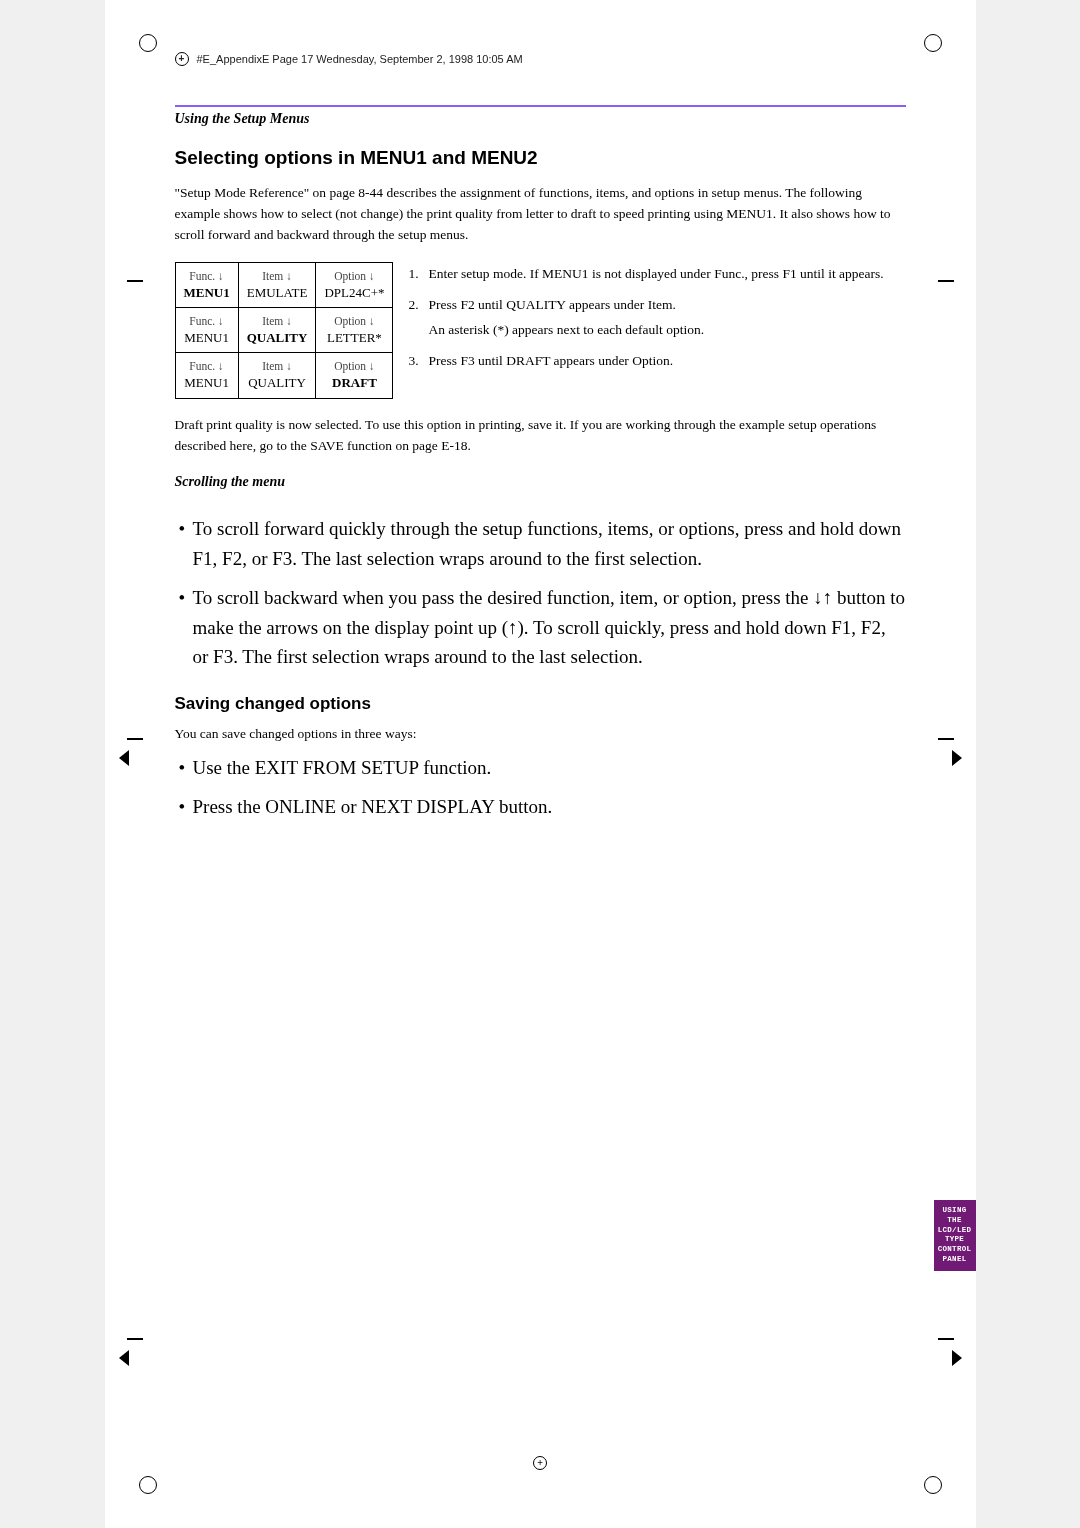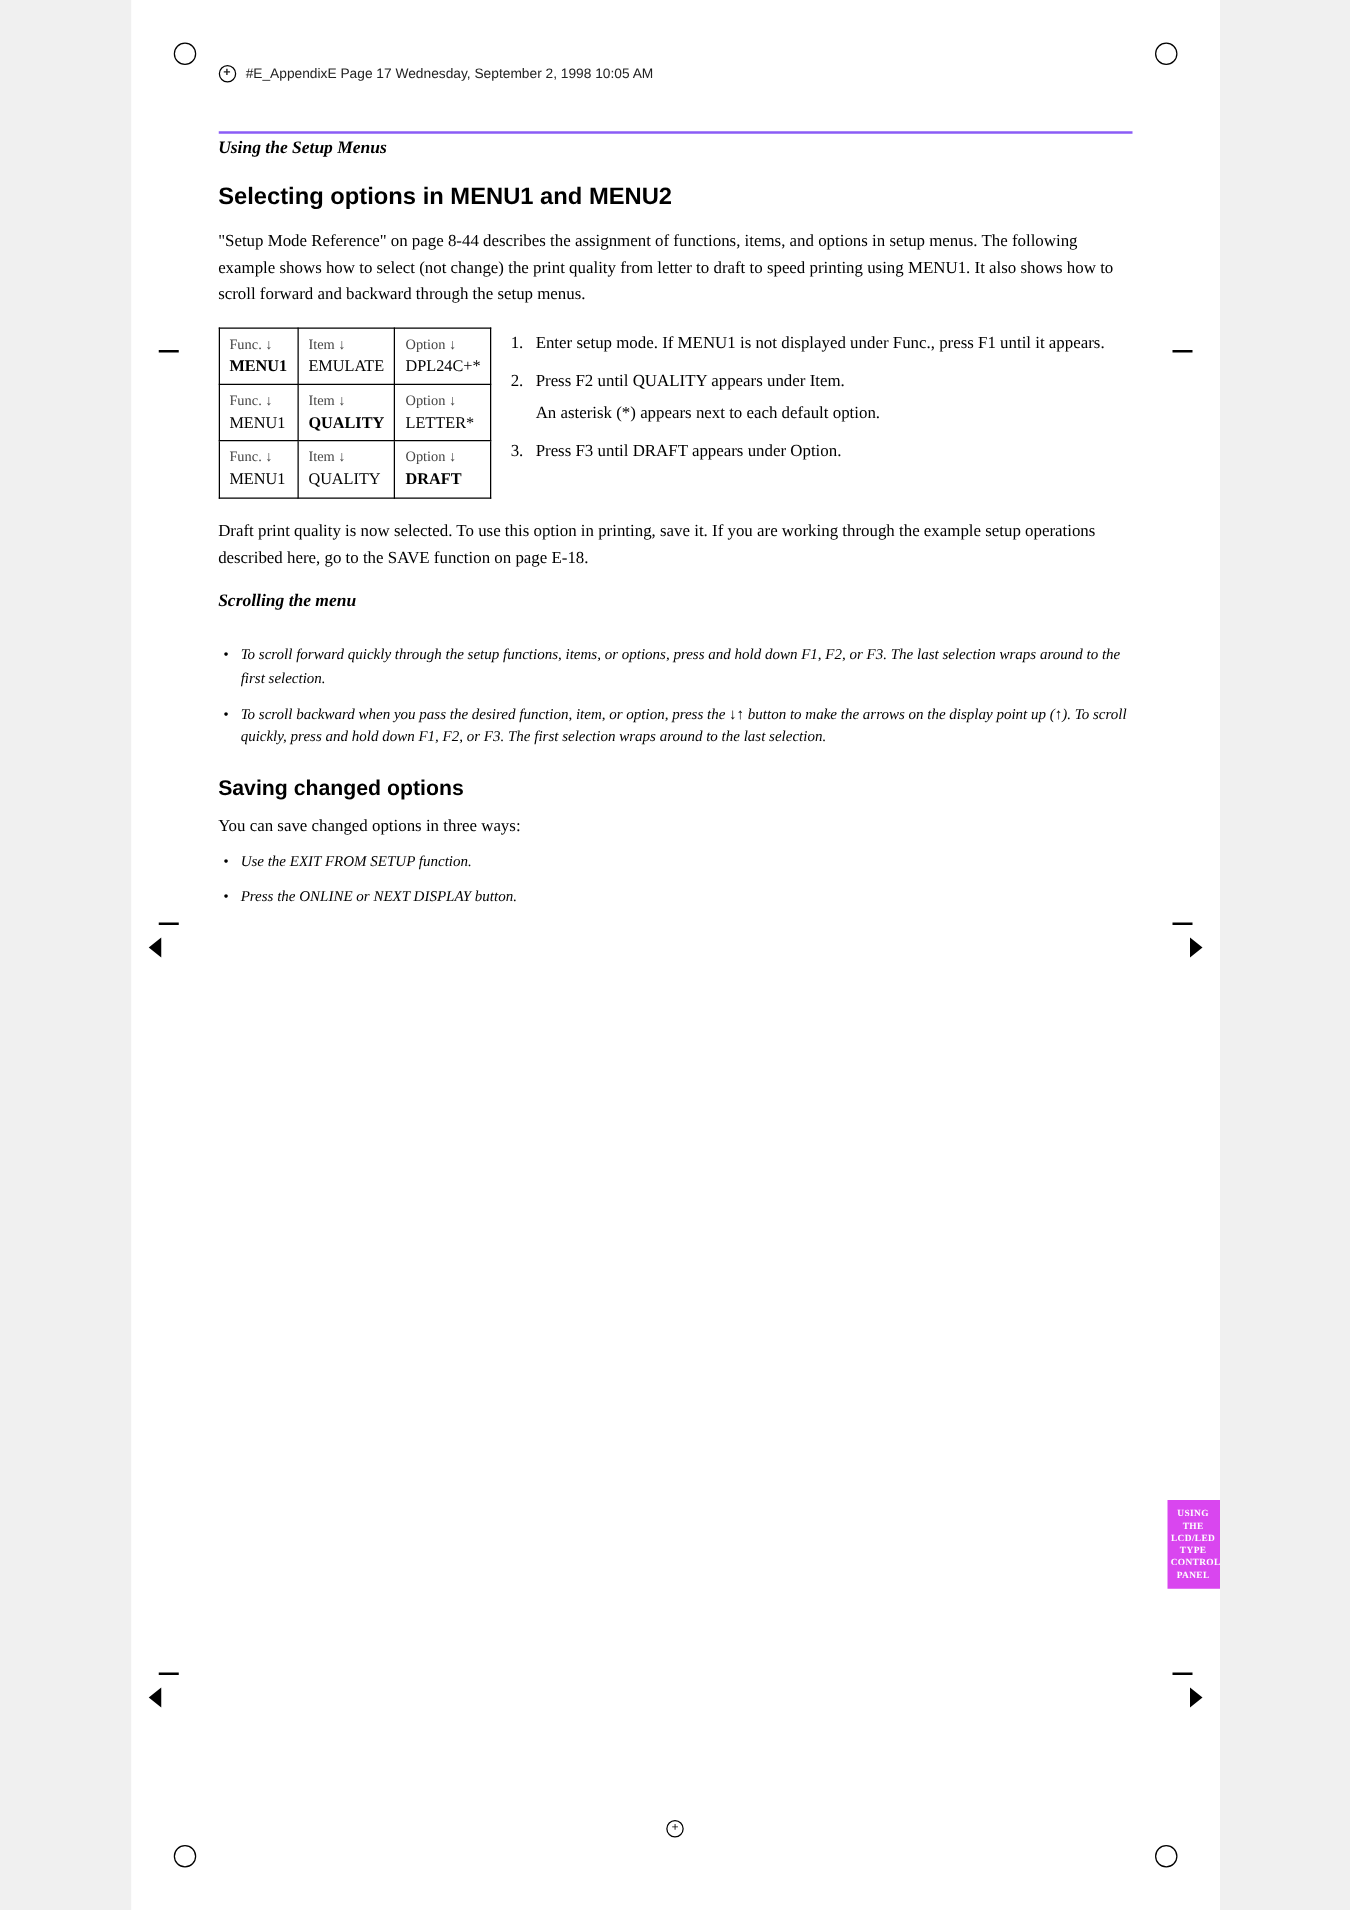--- a/index.html
+++ b/index.html
@@ -126,20 +126,21 @@
     .menu-table {
       border-collapse: collapse;
       width: 100%;
       font-size: 13px;
     }
     .menu-table td {
       border: 1px solid #000;
       padding: 5px 8px;
       vertical-align: top;
       line-height: 1.4;
+      text-align: center;
     }
     .menu-table .cell-label {
       font-size: 11.5px;
       color: #444;
     }
     .menu-table .cell-value {
       font-weight: normal;
     }
     .menu-table .cell-value.bold {
       font-weight: bold;
@@ -178,26 +179,25 @@
       margin-bottom: 24px;
     }
 
     
     .bullet-list {
       list-style: none;
       padding: 0;
       margin-bottom: 14px;
     }
     .bullet-list li {
-      font-size: 12px;
+      font-size: 19px;
       line-height: 1.55;
       padding-left: 18px;
       position: relative;
       margin-bottom: 10px;
-      font-style: italic;
     }
     .bullet-list li::before {
       content: '•';
       position: absolute;
       left: 4px;
       top: 0;
     }
 
     
     .heading2 {
@@ -223,25 +223,25 @@
     }
     .footer-left { font-style: italic; }
     .footer-right { font-style: normal; }
 
     
     .side-tab {
       position: absolute;
       right: 0;
       top: 1200px;
       width: 42px;
-      background: #d946ef;
+      background: #701a75;
       color: #fff;
       font-size: 7.5px;
       font-weight: bold;
-      font-family: Liberation Serif, serif;
+      font-family: Liberation Mono, monospace;
       text-align: center;
       padding: 6px 3px;
       line-height: 1.3;
       letter-spacing: 0.3px;
     }
 
     
     .left-mark {
       position: absolute;
       left: 22px;

